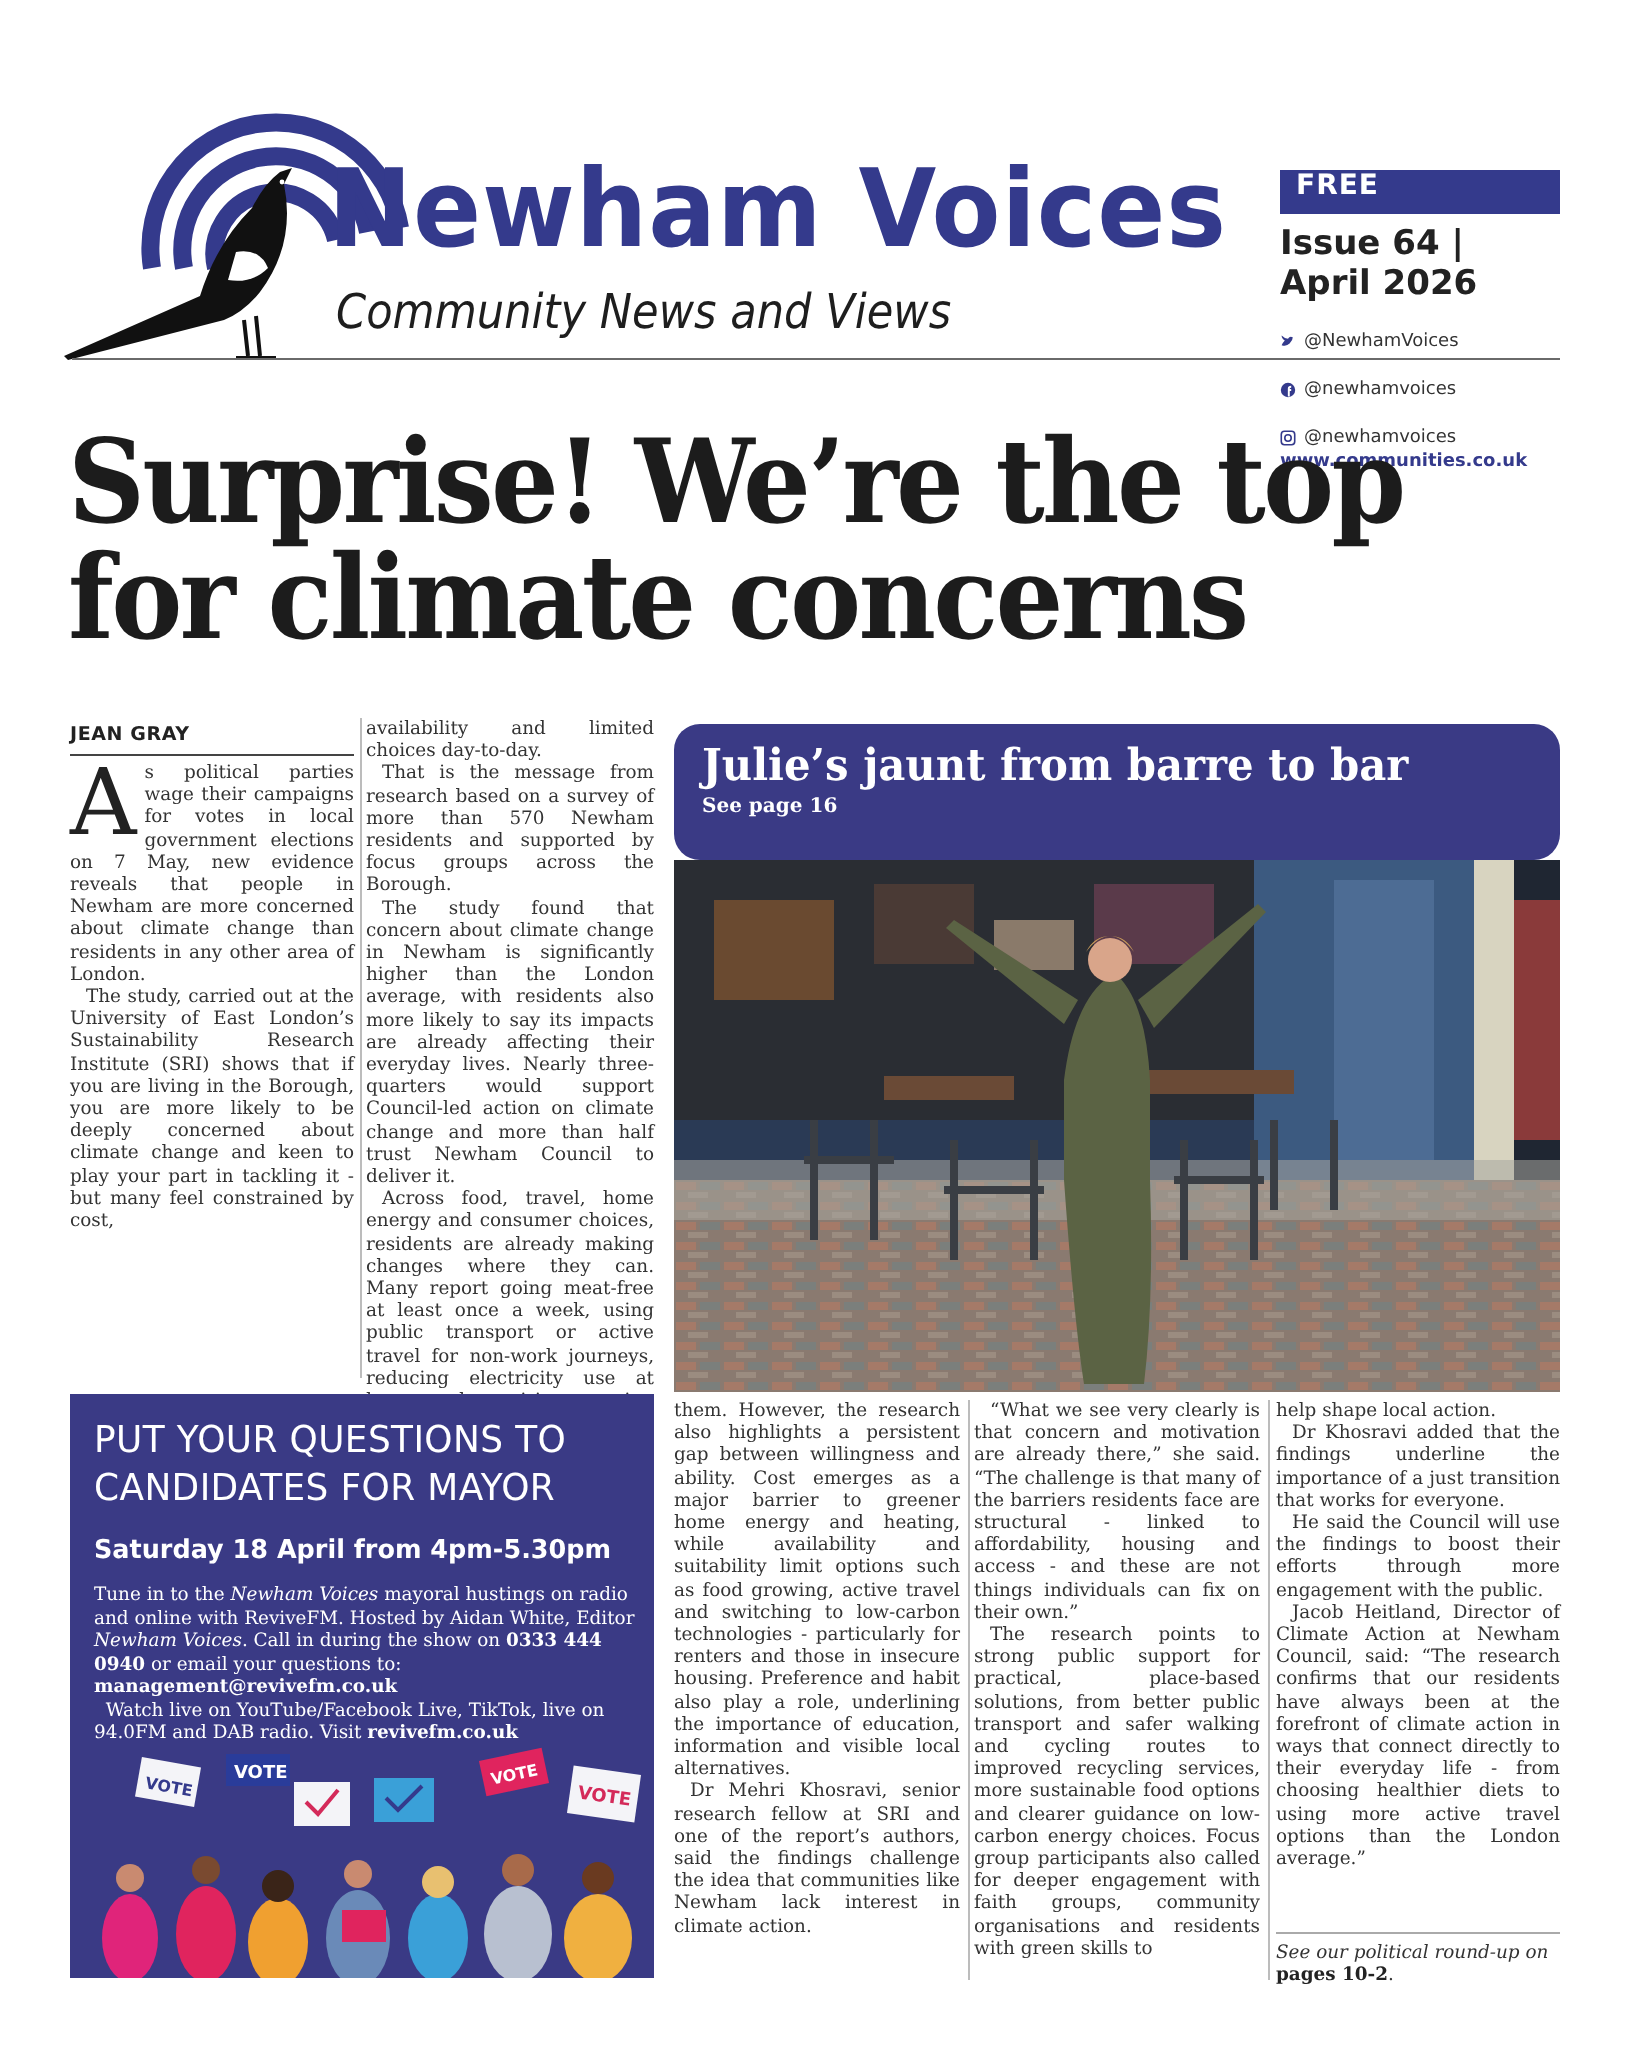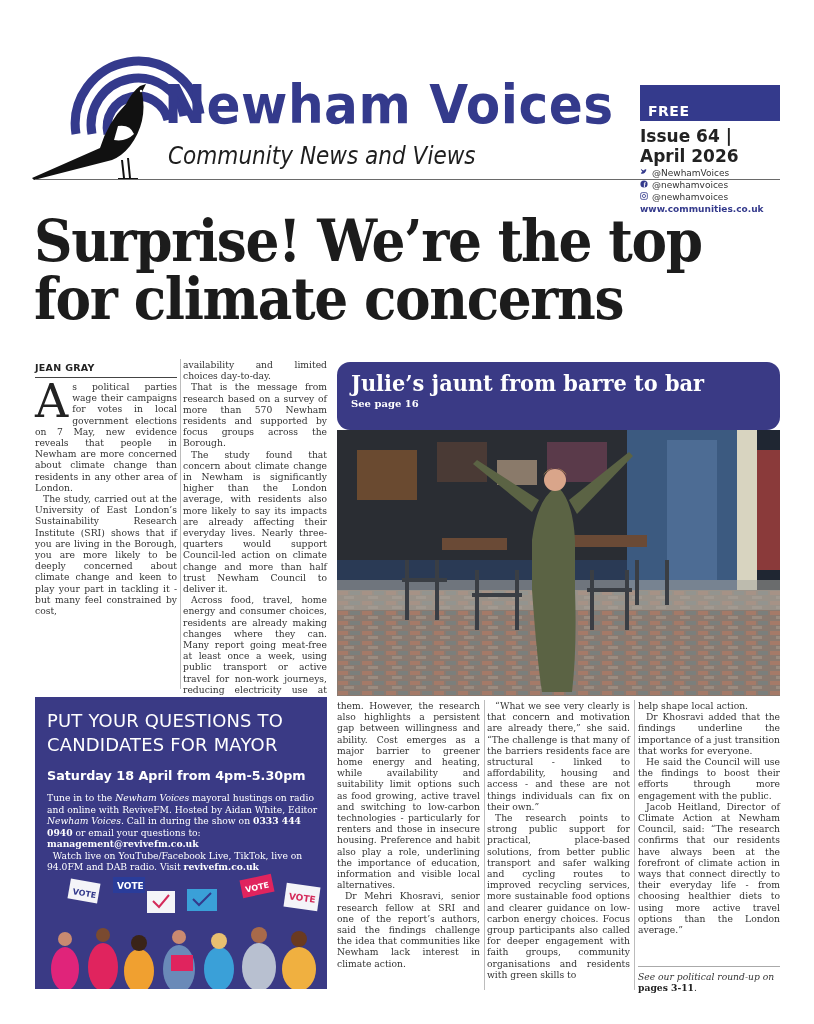--- a/index.html
+++ b/index.html
@@ -8,23 +8,23 @@
 
     
     .masthead { position: absolute; left: 0; top: 0; width: 814px; height: 190px; }
     .logo-waves { position: absolute; left: 68px; top: 34px; width: 140px; height: 110px; }
     .bird { position: absolute; left: 30px; top: 82px; width: 130px; height: 100px; }
     .brand-title { position: absolute; left: 164px; top: 78px; font-family: "DejaVu Sans", sans-serif; font-size: 54px; font-weight: bold; color: #343a8c; letter-spacing: 0.5px; line-height: 1; transform: scaleX(0.93); transform-origin: left center; }
     .brand-tagline { position: absolute; left: 168px; top: 144px; font-family: "DejaVu Sans", sans-serif; font-style: italic; font-size: 24px; color: #1e1e1e; line-height: 1; transform: scaleX(0.9); transform-origin: left center; }
     .mast-rule { position: absolute; left: 36px; top: 179px; width: 744px; height: 1px; background: #6a6a6a; }
 
     .side-info { position: absolute; left: 640px; top: 85px; width: 140px; font-family: "DejaVu Sans", sans-serif; }
-    .free-badge { background: #343a8c; color: #fff; font-weight: bold; font-size: 14px; padding: 18px 8px; height: 22px; line-height: 16px; letter-spacing: 0.5px; }
+    .free-badge { background: #343a8c; color: #fff; font-weight: bold; font-size: 14px; padding: 0 8px; height: 22px; line-height: 16px; letter-spacing: 0.5px; }
     .issue-line { font-size: 17px; font-weight: bold; color: #222; margin-top: 5px; }
-    .social-row { font-size: 9px; color: #333; margin-top: 2px; display: flex; align-items: flex-start; gap: 4px; line-height: 10px; }
+    .social-row { font-size: 9px; color: #333; margin-top: 14px; display: flex; align-items: center; gap: 4px; line-height: 10px; }
     .social-row .ic { width: 8px; height: 8px; display: inline-block; }
     .site-url { font-size: 9px; font-weight: bold; color: #343a8c; margin-top: 2px; }
 
     
     .headline { position: absolute; left: 34px; top: 212px; width: 760px; font-family: "DejaVu Serif", serif; font-weight: bold; font-size: 58px; line-height: 58px; color: #1c1c1c; letter-spacing: -1.5px; transform: scaleX(0.92); transform-origin: left top; }
 
     
     .byline { position: absolute; left: 35px; top: 362px; width: 142px; font-family: "DejaVu Sans", sans-serif; font-weight: bold; font-size: 9.5px; color: #222; padding-bottom: 4px; border-bottom: 1.5px solid #444; letter-spacing: 0.3px; }
     .col { position: absolute; font-family: "DejaVu Serif", serif; font-size: 9.2px; line-height: 11.2px; color: #333; text-align: justify; hyphens: auto; }
     .col p { text-indent: 8px; }
@@ -221,14 +221,14 @@
 </div>
 <div class="col-divider" style="left:634px; top:700px; height:290px;"></div>
 <div class="col col5">
   <p class="noindent">help shape local action.</p>
   <p>Dr Khosravi added that the findings underline the importance of a just transition that works for everyone.</p>
   <p>He said the Council will use the findings to boost their efforts through more engagement with the public.</p>
   <p>Jacob Heitland, Director of Climate Action at Newham Council, said: “The research confirms that our residents have always been at the forefront of climate action in ways that connect directly to their everyday life - from choosing healthier diets to using more active travel options than the London average.”</p>
 </div>
 <div class="footnote">
   <i>See our political round-up on</i>
-  <b>pages 3-11</b><span>.</span>
+  <b>pages 10-2</b><span>.</span>
 </div>
 
 </body></html>

